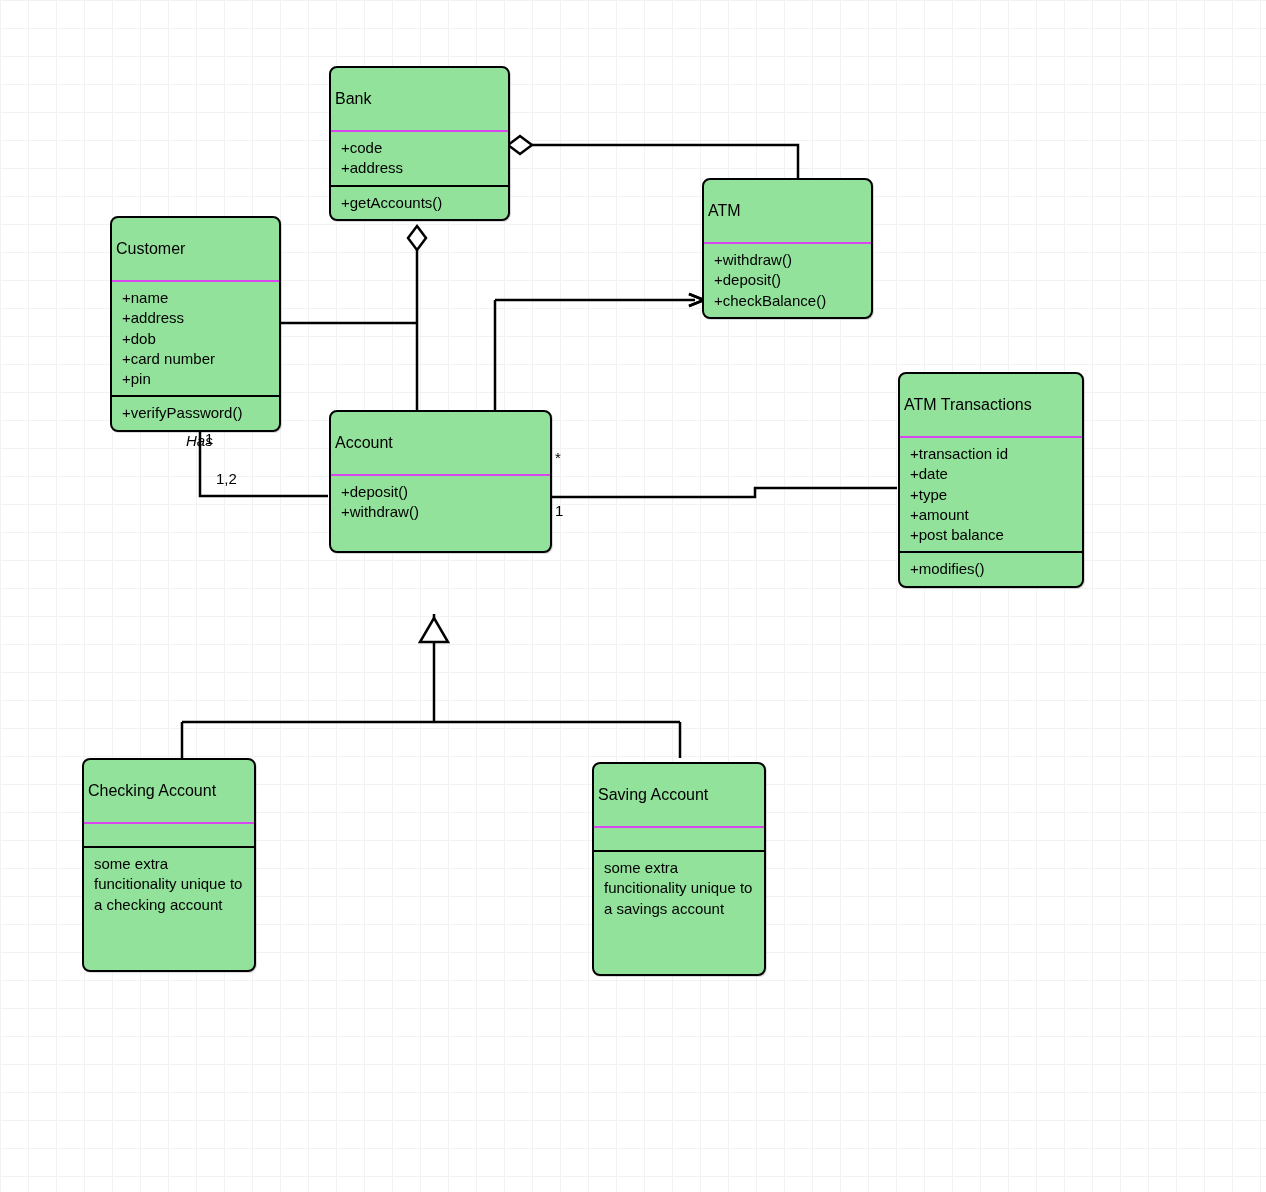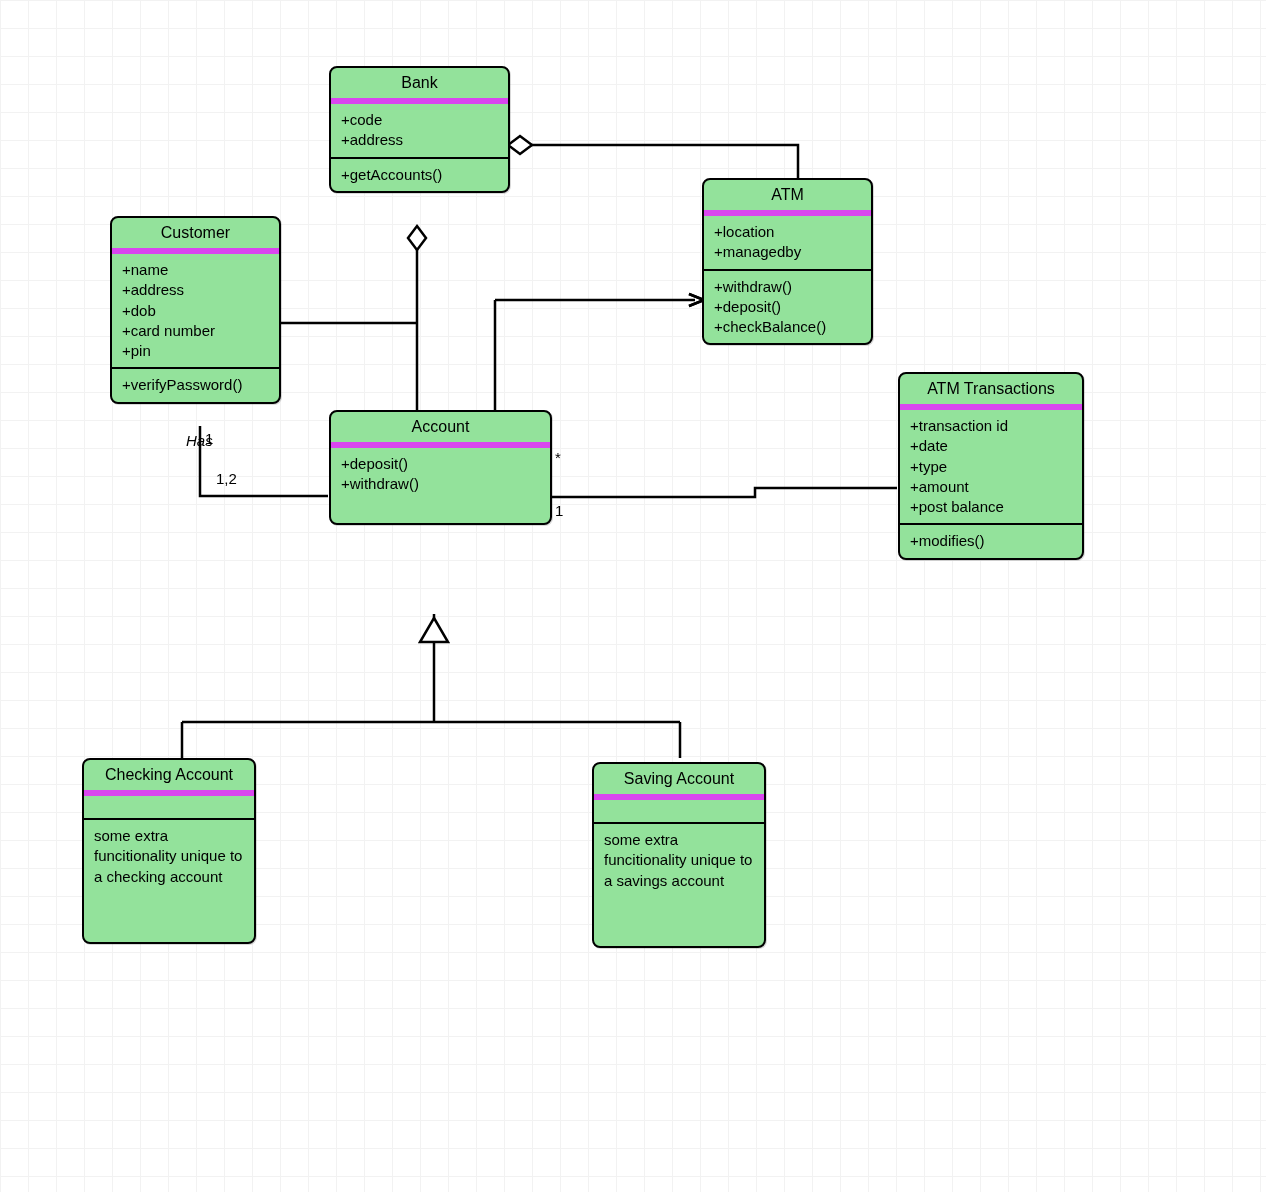--- a/index.html
+++ b/index.html
@@ -23,24 +23,24 @@
     pointer-events: none;
   }
   .class-box {
     position: absolute;
     background: #93e29b;
     border: 2px solid #000;
     border-radius: 8px;
     box-shadow: 1px 1px 0 rgba(0,0,0,0.15);
   }
   .class-title {
-    text-align: center;
+    text-align: left;
     font-size: 16px;
-    padding: 6px 4px;
-    border-bottom: 6px solid #d946ef;
+    padding: 22px 4px;
+    border-bottom: 2px solid #d946ef;
   }
   .class-section {
     border-bottom: 2px solid #000;
     padding: 6px 10px;
     font-size: 15px;
     line-height: 1.35;
   }
   .class-section:last-child { border-bottom: none; }
   .class-section .row { white-space: pre; }
   .label {
@@ -108,24 +108,20 @@
       <div class="row">+pin</div>
     </div>
     <div class="class-section">
       <div class="row">+verifyPassword()</div>
     </div>
   </div>
 
   <div class="class-box" style="left:702px; top:178px; width:167px;">
     <div class="class-title">ATM</div>
     <div class="class-section">
-      <div class="row">+location</div>
-      <div class="row">+managedby</div>
-    </div>
-    <div class="class-section">
       <div class="row">+withdraw()</div>
       <div class="row">+deposit()</div>
       <div class="row">+checkBalance()</div>
     </div>
   </div>
 
   <div class="class-box" style="left:329px; top:410px; width:219px;">
     <div class="class-title">Account</div>
     <div class="class-section" style="padding-bottom:28px;">
       <div class="row">+deposit()</div>

